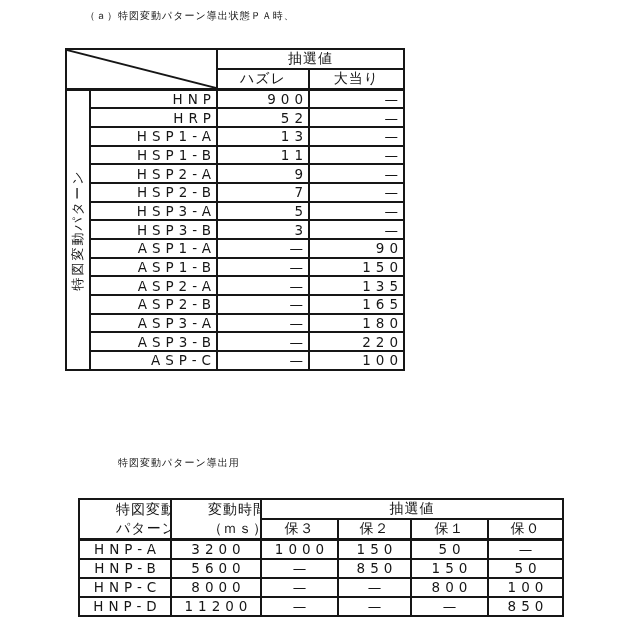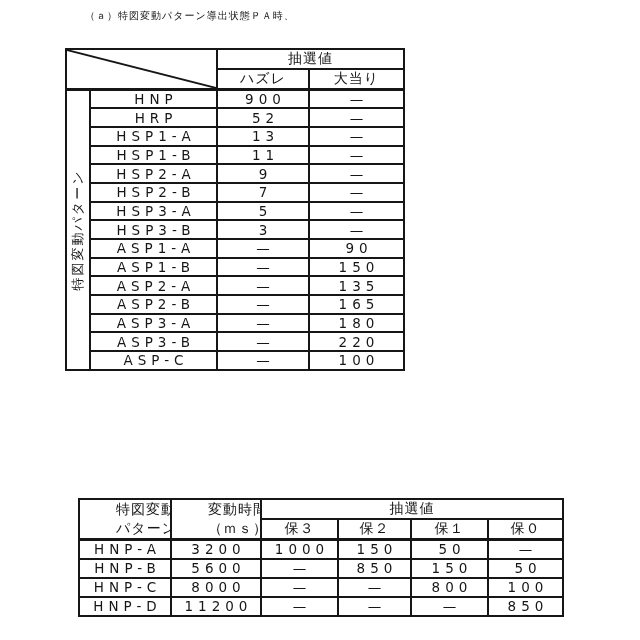--- a/index.html
+++ b/index.html
@@ -41,21 +41,21 @@
     font-size: 13.5px;
   }
 
   
   #table-a { left: 65px; top: 48px; width: 338px; }
   #table-a col.c-side { width: 24px; }
   #table-a col.c-name { width: 127px; }
   #table-a col.c-lose { width: 92px; }
   #table-a col.c-win  { width: 95px; }
   #table-a tr.hrow td { height: 20px; }
-  #table-a tr.drow td { height: 18.7px; }
+  #table-a tr.drow td { height: 18.7px; text-align: right; }
   #table-a td.sep { border-bottom-width: 3px; }
 
   td.corner { position: relative; }
   .diag {
     position: absolute; inset: 0;
     width: 100%; height: 100%;
     display: block;
   }
 
   td.side-cell { position: relative; }
@@ -182,20 +182,21 @@
   </tr>
   <tr class="drow">
     <td class="mono">ASP-C</td>
     <td class="mono">—</td>
     <td class="mono">100</td>
   </tr>
 </tbody>
   </table>
 
 <div class="title" style="left:85px; top:453px;">
+  <div class="line2">特図変動パターン導出用</div>
 </div>
 
 <table id="table-b">
   <colgroup>
     <col class="c-pat">
       <col class="c-time">
       <col class="c-h3">
       <col class="c-h2">
       <col class="c-h1">
       <col class="c-h0">

